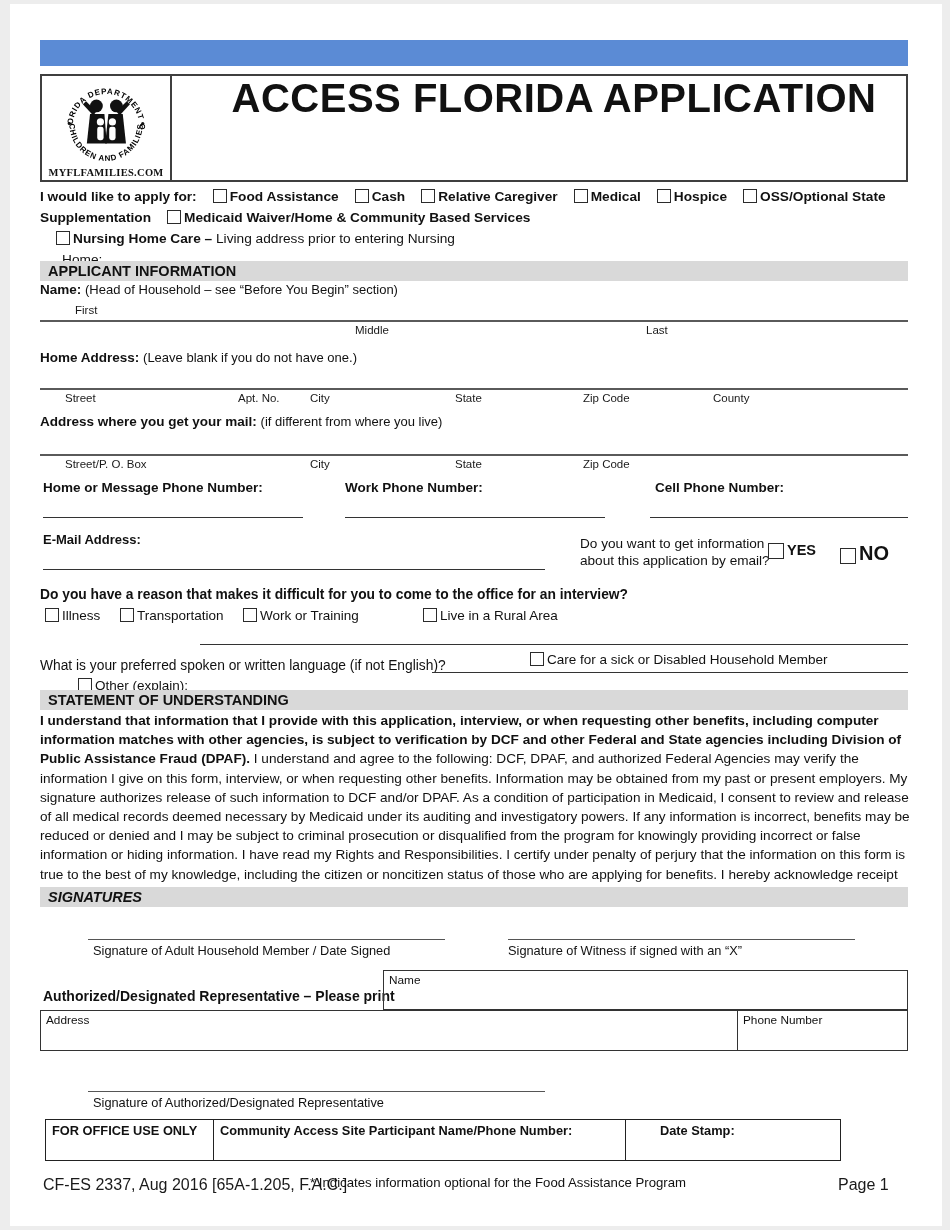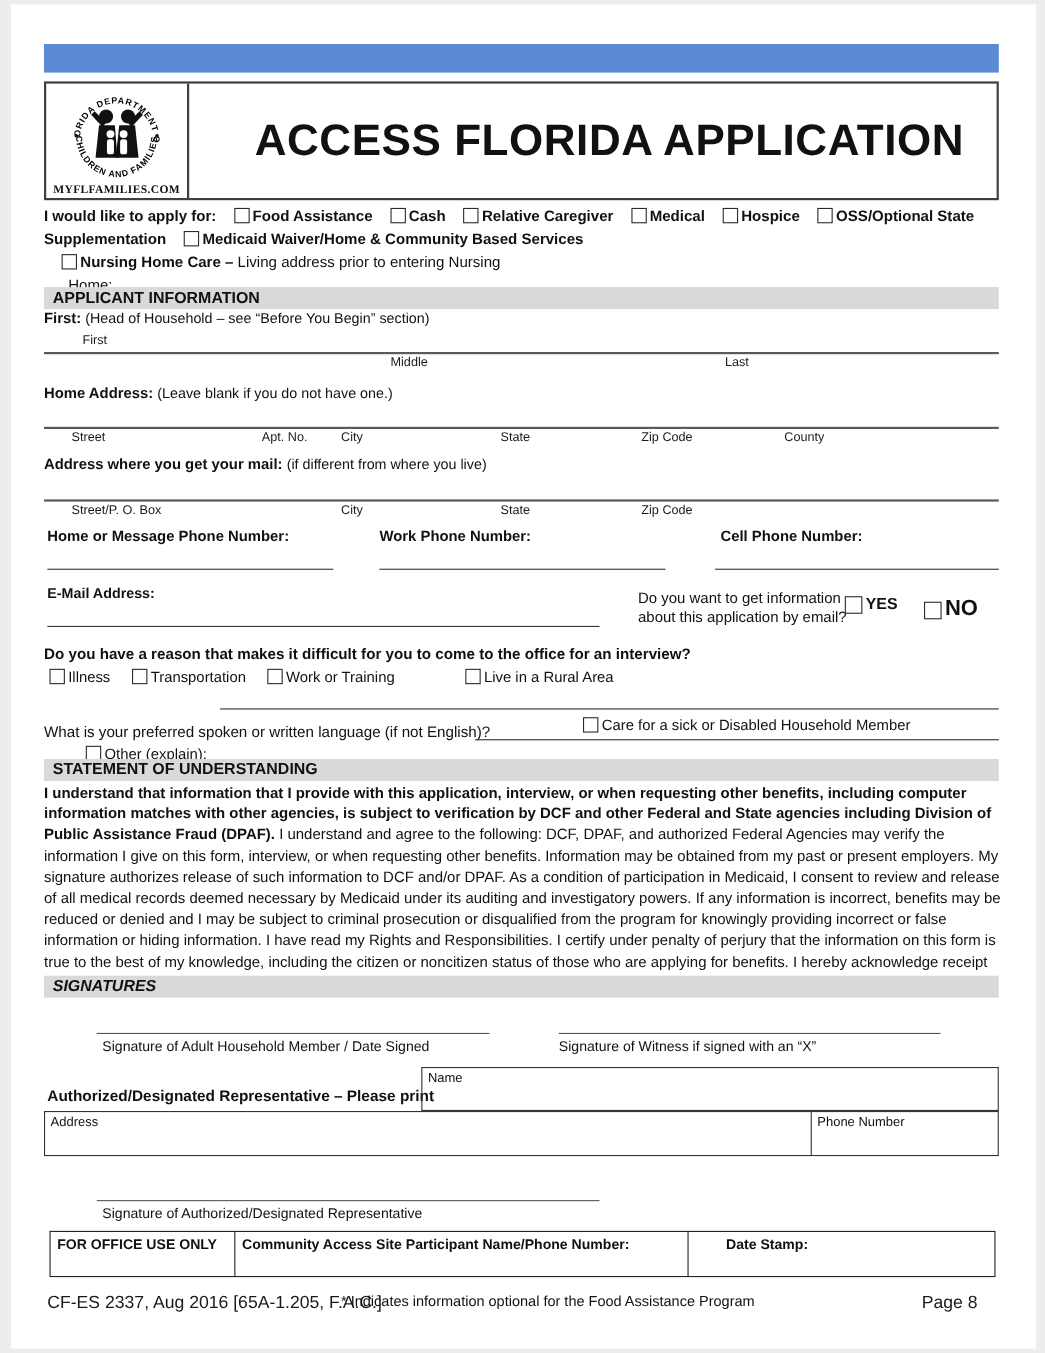--- a/index.html
+++ b/index.html
@@ -4,21 +4,21 @@
 <style>
   * { margin:0; padding:0; box-sizing:border-box; }
   html,body { width:950px; height:1230px; background:#ededed; font-family:"Liberation Sans", sans-serif; color:#111; }
   .page { position:absolute; left:10px; top:4px; width:932px; height:1222px; background:#ffffff; }
   .abs { position:absolute; }
 
   .topbar { left:30px; top:36px; width:868px; height:26px; }
   .headerbox { left:30px; top:70px; width:868px; height:108px; border:2px solid #3f3f3f; display:flex; }
   .logocell { width:130px; border-right:2px solid #3f3f3f; display:flex; flex-direction:column; align-items:center; justify-content:center; padding:2px 0; }
   .sitename { font-family:"Liberation Serif", serif; font-weight:bold; font-size:10.5px; letter-spacing:.3px; margin-top:-2px; }
-  .titlecell { flex:1; display:flex; align-items:center; justify-content:center;padding-left:30px; }
+  .titlecell { flex:1; display:flex; align-items:flex-start; justify-content:center;padding-left:30px; }
   .formtitle { font-size:40px; font-weight:bold; letter-spacing:.5px; }
 
   .b { font-weight:bold; }
   .t135 { font-size:13.5px; }
   .small { font-size:11.5px; color:#1a1a1a; }
 
   .cb { display:inline-block; width:14px; height:14px; border:1.7px solid #2b2b2b; background:#fff; vertical-align:-2px; margin-right:3px; }
   .cb.big { width:16px; height:16px; vertical-align:-3px; }
 
   .applyline { left:30px; width:880px; font-size:13.7px; line-height:21px; }
@@ -27,21 +27,21 @@
   .secbar { left:30px; width:868px; height:20px; background:#d9d9d9; font-size:14.5px; font-weight:bold; padding:1px 0 0 8px; line-height:19px; }
 
   .rule { border-top:2px solid #5a5a5a; height:0; }
   .wline { border-bottom:1.6px solid #333; height:0; }
 
   .para { left:30px; width:870px; font-size:13.6px; line-height:19.2px; text-align:left; }
 
   .boxed { border:1.4px solid #333; }
   .celllabel { font-size:11.8px; padding:2px 0 0 5px; }
 
-  .officetable { left:35px; top:1115px; width:860px; height:42px; border:1.8px solid #222; display:flex; }
+  .officetable { left:35px; top:1115px; width:796px; height:42px; border:1.8px solid #222; display:flex; }
   .officetable .c { padding:3px 6px; font-size:12.8px; font-weight:bold; }
   .officetable .c1 { width:168px; border-right:1.5px solid #222; }
   .officetable .c2 { width:412px; border-right:1.5px solid #222; }
   .officetable .c3 { flex:1;margin-left:28px; }
 
   .footer { font-size:16px; color:#1a1a1a; }
 </style>
 </head>
 <body>
 
@@ -94,27 +94,27 @@
       <span class="b">Supplementation</span><span class="opt"><span class="cb"></span><span class="b">Medicaid Waiver/Home &amp; Community Based Services</span></span><span class="opt"><span class="cb"></span><span class="b">Nursing Home Care –</span><span> Living address prior to entering Nursing</span></span>
     </div>
     <div style="margin-left:22px;">
       <span>Home:</span>
     </div>
   </div>
 
   <div class="abs secbar" style="top:257px;">APPLICANT INFORMATION</div>
 
   <div class="abs t135" style="left:30px; top:278px;">
-    <span class="b">First:</span>
+    <span class="b">Name:</span>
     <span style="font-size:13px;">(Head of Household – see “Before You Begin” section)</span>
   </div>
   <div class="abs rule" style="left:30px; top:316px; width:868px;"></div>
   <span class="abs small" style="left:65px; top:300px;">First</span>
   <span class="abs small" style="left:345px; top:320px;">Middle</span>
-  <span class="abs small" style="left:649px; top:320px;">Last</span>
+  <span class="abs small" style="left:636px; top:320px;">Last</span>
 
   <div class="abs t135" style="left:30px; top:346px;">
     <span class="b">Home Address:</span>
     <span style="font-size:13px;">(Leave blank if you do not have one.)</span>
   </div>
   <div class="abs rule" style="left:30px; top:384px; width:868px;"></div>
   <span class="abs small" style="left:55px; top:388px;text-align:right;">Street</span>
   <span class="abs small" style="left:228px; top:388px;">Apt. No.</span>
   <span class="abs small" style="left:300px; top:388px;">City</span>
   <span class="abs small" style="left:445px; top:388px;">State</span>
@@ -187,15 +187,15 @@
   <span class="abs" style="left:83px; top:1091px; font-size:12.8px;">Signature of Authorized/Designated Representative</span>
 
   <div class="officetable abs">
     <div class="c c1">FOR OFFICE USE ONLY</div>
     <div class="c c2">Community Access Site Participant Name/Phone Number:</div>
     <div class="c c3">Date Stamp:</div>
   </div>
 
   <span class="abs footer" style="left:33px; top:1172px;">CF-ES 2337, Aug 2016   [65A-1.205, F.A.C.]</span>
   <span class="abs" style="left:300px; top:1171px; font-size:13.2px;">* Indicates information optional for the Food Assistance Program</span>
-  <span class="abs footer" style="left:828px; top:1172px;">Page 8</span>
+  <span class="abs footer" style="left:828px; top:1172px;">Page 1</span>
 
 </div>
 
 </body></html>

